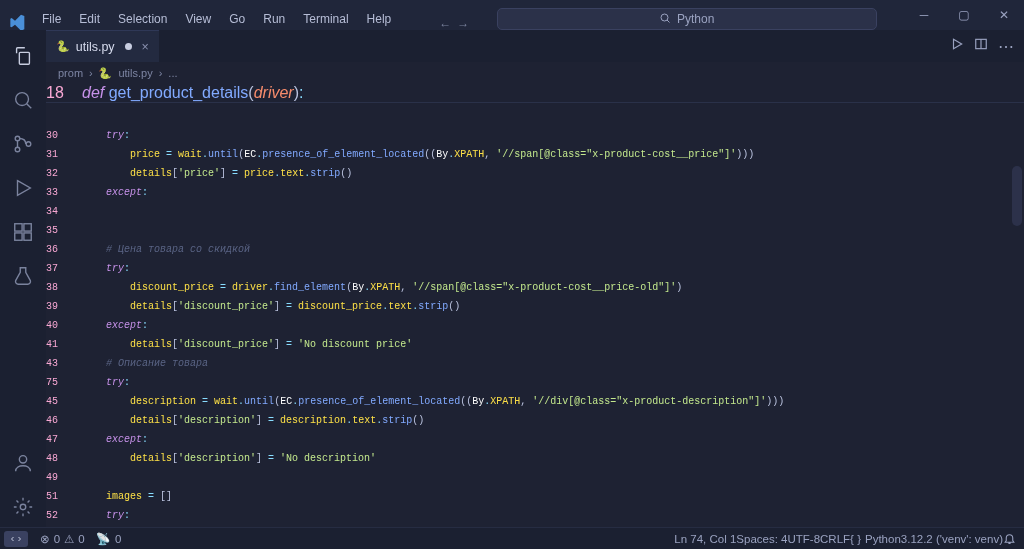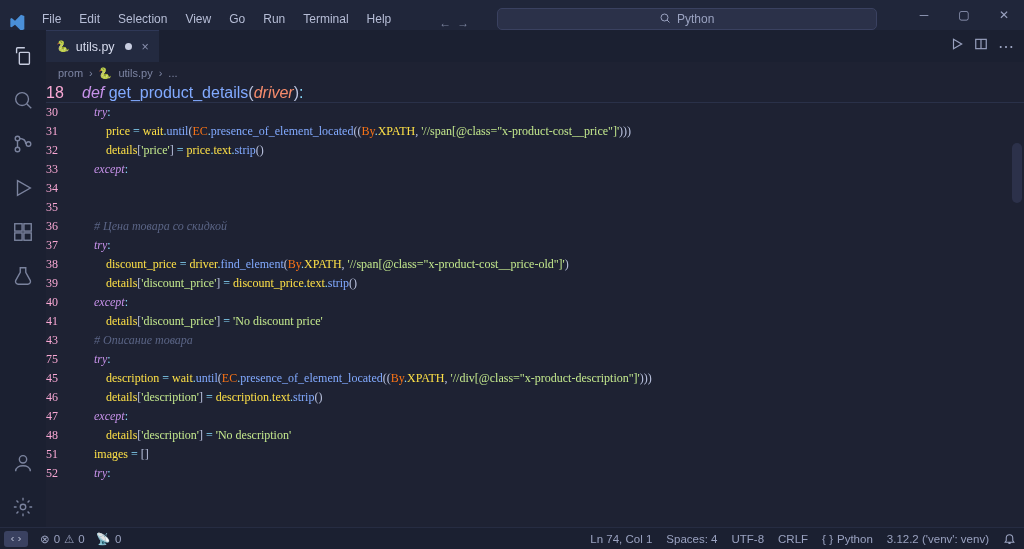--- a/index.html
+++ b/index.html
@@ -18,37 +18,37 @@
   .activitybar .aicon { width:46px; height:40px; display:flex; align-items:center; justify-content:center; color:#7b839e; position:relative; }
   .activitybar .aicon.bottom { margin-top:auto; }
   .editor-area { flex:1; display:flex; flex-direction:column; background:#1e2233; }
   .tabs-row { height:32px; background:#1b2031; display:flex; align-items:center; }
   .tab { height:32px; background:#232a40; display:flex; align-items:center; gap:6px; padding:0 10px 0 10px; font-size:12.5px; color:#d7dcee; border-top:1px solid #2f3857; }
   .tab .dot { width:7px; height:7px; border-radius:50%; background:#c8cde0; margin-left:4px; }
   .tab .close { color:#8a91af; margin-left:4px; }
   .tabs-actions { margin-left:auto; display:flex; gap:10px; padding-right:10px; color:#9aa2c0; }
   .breadcrumbs { height:22px; font-size:11px; color:#7d85a3; display:flex; align-items:center; gap:6px; padding-left:12px; background:#1e2233;text-align:right; }
   .sticky { background:#1e2233; border-bottom:1px solid #2a3149; }
-  .code-wrap { flex:1; overflow:hidden; font-family: Liberation Serif, serif; font-size:12px; line-height:19px; position:relative; }
+  .code-wrap { flex:1; overflow:hidden; font-family: Liberation Mono, monospace; font-size:10px; line-height:19px; position:relative;margin-top:23px; }
   .code-line { display:flex; }
   .lineno { width:36px; text-align:left; padding-right:12px; color:#f9a8d4; user-select:none; flex-shrink:0; }
   .code { white-space:pre; color:#bac2de; }
   .statusbar { height:22px; background:#1b2031; display:flex; align-items:center; font-size:11.5px; color:#9aa2c0; padding:0 8px; gap:12px; border-top:1px solid #262c42; }
-  .statusbar .right { margin-left:auto; display:flex; gap:14px; }
+  .statusbar .right { margin-left:auto; display:flex; gap:0; }
   .statusbar .item { display:flex; align-items:center; gap:4px; }
   .remote { background:#3a4160; padding:2px 6px; border-radius:3px; color:#c8cde0; margin-left:-4px; }
   
   .kw { color:#c792ea; font-style:italic; }
   .fn { color:#82aaff; }
   .fn2 { color:#82aaff; }
   .var { color:#fde047; }
   .op { color:#89ddff; }
   .str { color:#c3e88d; }
   .cm { color:#5a6485; font-style:italic; }
-  .cls { color:#f97316; }
+  .cls { color:#ffffff; }
   .prm { color:#f78c6c; font-style:italic; }
   .py-icon { color:#ffd866; font-size:11px; }
   .scrollbar-stub { position:absolute; right:2px; top:40px; width:10px; height:60px; background:#394061; border-radius:5px; opacity:.5; }
 </style>
 </head>
 <body>
 
 <div class="titlebar">
   <div class="logo">
     <svg width="16" height="16" viewBox="0 0 24 24">
@@ -242,20 +242,24 @@
           <div class="lineno">46</div>
           <div class="code">        <span class="var">details</span>[<span class="str">'description'</span>] <span class="op">=</span> <span class="var">description</span><span class="op">.</span><span class="var">text</span><span class="op">.</span><span class="fn">strip</span>()</div>
         </div>
         <div class="code-line">
           <div class="lineno">47</div>
           <div class="code">    <span class="kw">except</span><span class="op">:</span></div>
         </div>
         <div class="code-line">
           <div class="lineno">48</div>
           <div class="code">        <span class="var">details</span>[<span class="str">'description'</span>] <span class="op">=</span> <span class="str">'No description'</span></div>
+        </div>
+        <div class="code-line">
+          <div class="lineno">49</div>
+          <div class="code"></div>
         </div>
         <div class="code-line">
           <div class="lineno">51</div>
           <div class="code">    <span class="var">images</span> <span class="op">=</span> []</div>
         </div>
         <div class="code-line">
           <div class="lineno">52</div>
           <div class="code">    <span class="kw">try</span><span class="op">:</span></div>
         </div>
       </div>

